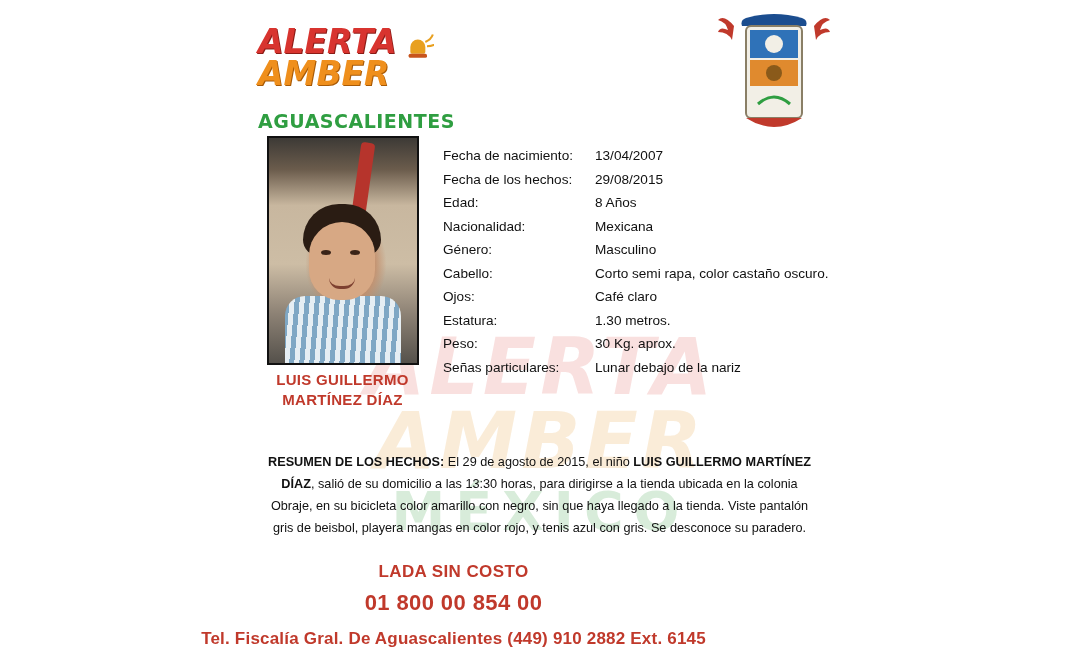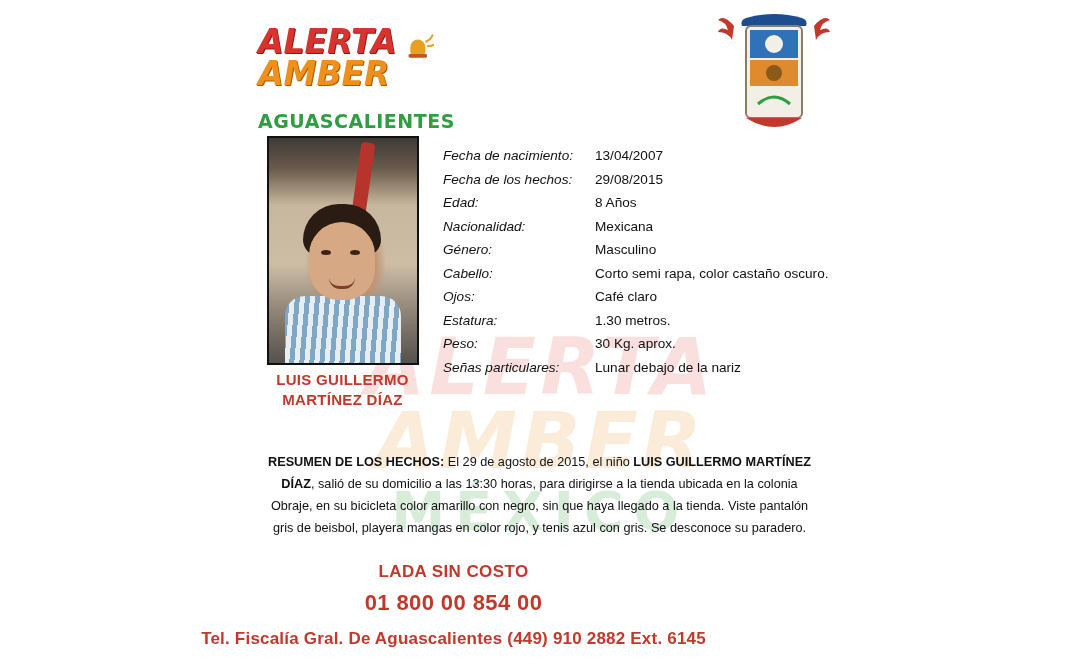--- a/index.html
+++ b/index.html
@@ -235,21 +235,21 @@
     width: 100%;
   }
   .details td {
     font-family: "Liberation Sans", sans-serif;
     font-size: 13.6px;
     color: #111111;
     padding: 0 0 8.5px 0;
     vertical-align: top;
     white-space: nowrap;
   }
-  .details td.label { width: 152px; font-style: italic; }
+  .details td.label { width: 152px; }
   .details td.value { }
 
   
   .summary {
     position: absolute;
     left: 267px;
     top: 452px;
     width: 545px;
     font-family: "Liberation Sans", sans-serif;
     font-size: 12.7px;

